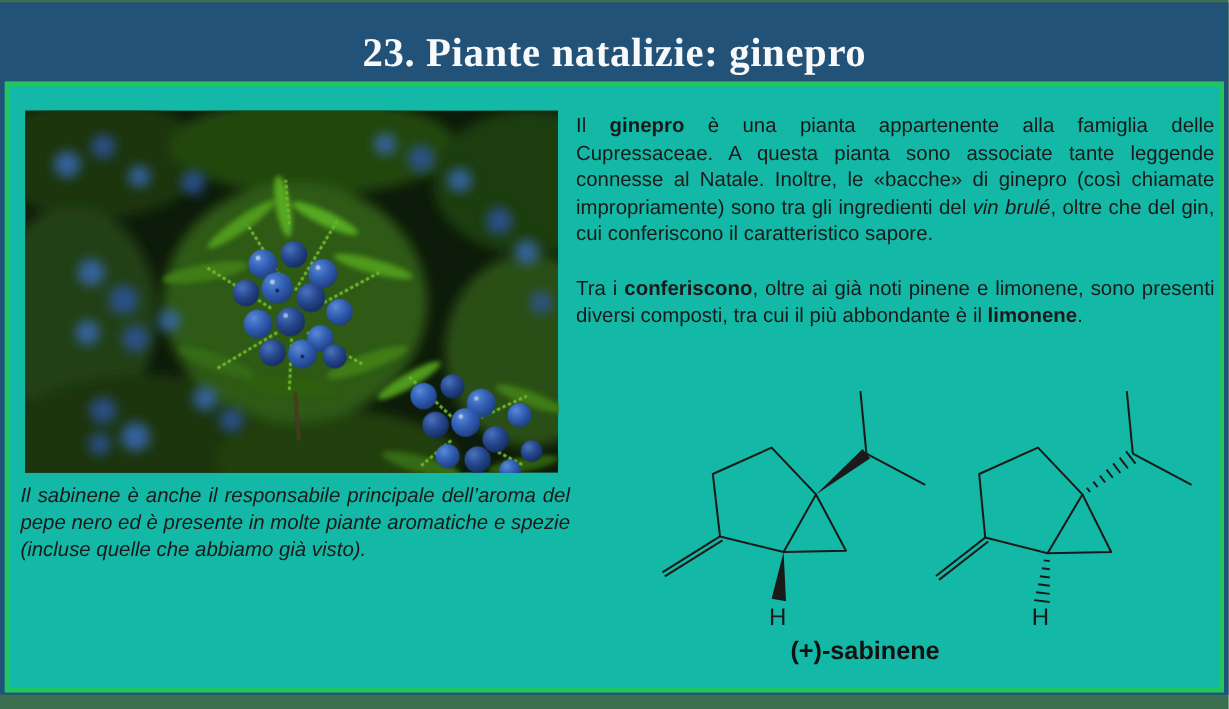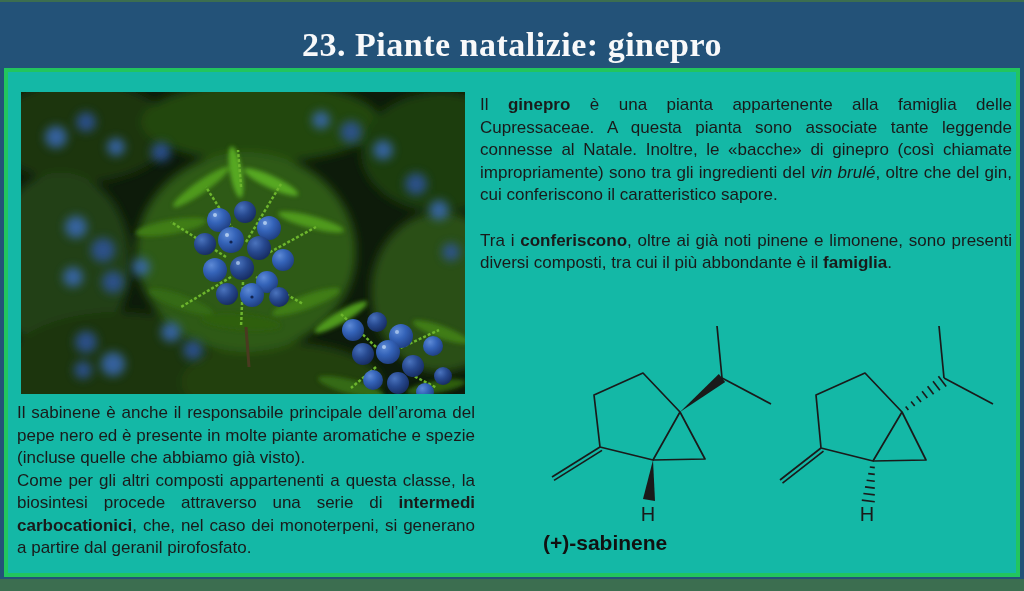--- a/index.html
+++ b/index.html
@@ -12,28 +12,28 @@
          color:#f8f9fa;letter-spacing:.5px;}
   .content{position:absolute;top:68px;left:4px;right:4px;bottom:14px;
            background:#14b8a6;border:4px solid #22c55e;}
   .photo{position:absolute;left:13px;top:20px;width:444px;height:302px;display:block;}
   .col-right{position:absolute;left:472px;top:22px;width:532px;color:#1a1a1a;
              font-size:17px;line-height:22.5px;text-align:justify;}
   .col-right p{margin:0;}
   .col-right p.gap{margin-bottom:23px;}
   .col-left-text{position:absolute;left:9px;top:330px;width:458px;color:#1a1a1a;
                  font-size:17px;line-height:22.5px;text-align:justify;}
-  .col-left-text p{margin:0;}
+  .col-left-text p{margin:0;font-style:italic;}
   b{font-weight:700;}
   i{font-style:italic;}
   .molecule{position:absolute;width:240px;}
   .molecule svg{display:block;}
   .mol-left{left:535px;top:253px;}
   .mol-right{left:757px;top:253px;}
-  .mol-label{margin-top:6px;text-align:left;font-weight:700;font-size:21px;color:#111;}
+  .mol-label{margin-top:6px;text-align:right;font-weight:700;font-size:21px;color:#111;}
   .bond{stroke:#1a1a1a;stroke-width:1.7;fill:none;stroke-linejoin:round;}
   .hashline{stroke:#1a1a1a;stroke-width:1.6;}
   .wedge{fill:#1a1a1a;stroke:none;}
   .atom{font-family:"Liberation Sans",sans-serif;font-size:20px;fill:#1a1a1a;}
 </style>
 </head>
 <body>
 
 <div class="slide">
   <div class="blue-frame"></div>
@@ -158,26 +158,25 @@
         <circle cx="412" cy="254" r="10" fill="url(#bg1)"></circle>
           <circle cx="422" cy="284" r="9" fill="url(#bg2)"></circle>
         <circle cx="404" cy="300" r="9" fill="url(#bg1)"></circle>
         <circle cx="363" cy="255" r="2" fill="#bcd4f2" opacity="0.8"></circle>
           <circle cx="376" cy="240" r="2" fill="#bcd4f2" opacity="0.7"></circle>
       </g>
     </svg>
 
     <div class="col-right">
       <p class="gap"><span>Il </span><b>ginepro</b><span> è una pianta appartenente alla famiglia delle Cupressaceae. A questa pianta sono associate tante leggende connesse al Natale. Inoltre, le «bacche» di ginepro (così chiamate impropriamente) sono tra gli ingredienti del </span><i>vin brulé</i><span>, oltre che del gin, cui conferiscono il caratteristico sapore.</span></p>
-      <p><span>Tra i </span><b>conferiscono</b><span>, oltre ai già noti pinene e limonene, sono presenti diversi composti, tra cui il più abbondante è il </span><b>famiglia</b><span>.</span></p>
+      <p><span>Tra i </span><b>conferiscono</b><span>, oltre ai già noti pinene e limonene, sono presenti diversi composti, tra cui il più abbondante è il </span><b>limonene</b><span>.</span></p>
     </div>
 
     <div class="col-left-text">
       <p>Il sabinene è anche il responsabile principale dell’aroma del pepe nero ed è presente in molte piante aromatiche e spezie (incluse quelle che abbiamo già visto).</p>
-      <p><span>Come per gli altri composti appartenenti a questa classe, la biosintesi procede attraverso una serie di </span><b>intermedi carbocationici</b><span>, che, nel caso dei monoterpeni, si generano a partire dal geranil pirofosfato.</span></p>
     </div>
 
     <div class="molecule mol-left">
       <svg width="240" height="200" viewBox="0 0 240 200">
         <path class="bond" d="M100,48 L51,70 L57,122 L110,135 L137,87 Z"></path>
         <path class="bond" d="M110,135 L162,134 L137,87"></path>
         <path class="bond" d="M57,122 L9,152"></path>
         <path class="bond" d="M59,125.4 L11,155.4"></path>
         <polygon class="wedge" points="137,87 182.2,56.9 175.8,49.1"></polygon>
         <path class="bond" d="M179,53 L174,1"></path>

